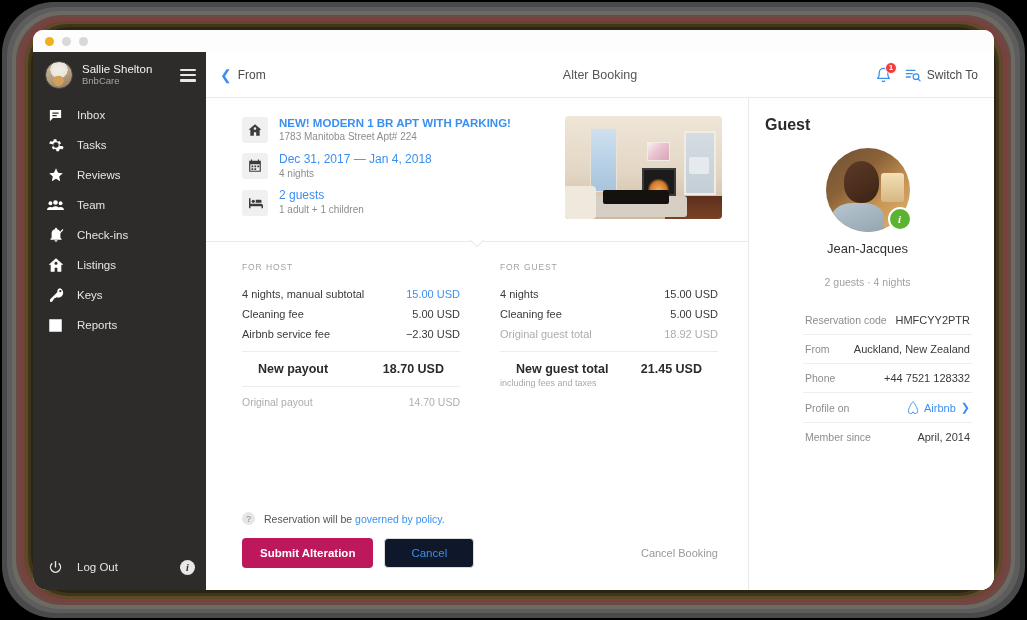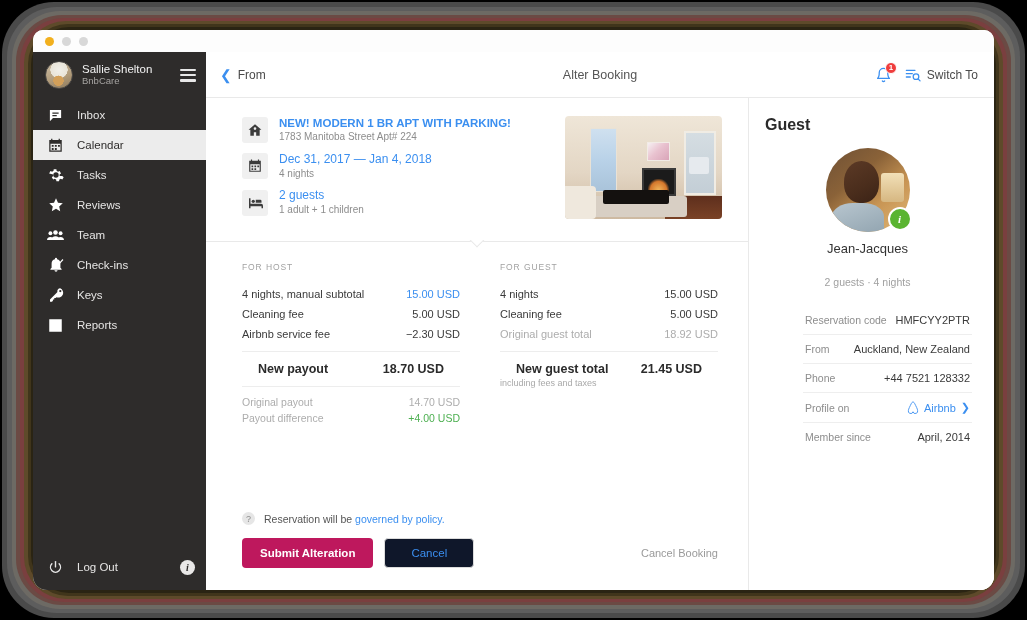--- a/index.html
+++ b/index.html
@@ -372,28 +372,20 @@
 
           <div class="nav-item">
             <span class="nav-icon">
               <svg width="15" height="15" viewBox="0 0 24 24" fill="#fff">
                   <path d="M3 3h18v13H8l-5 5V3zm4 4v2h10V7H7zm0 4v2h7v-2H7z"></path>
                 </svg>
             </span>
             <span class="nav-label">Inbox</span>
           </div>
 
-          <div class="nav-item active">
-            <span class="nav-icon">
-              <svg width="15" height="15" viewBox="0 0 24 24" fill="#fff">
-                  <path d="M7 1v2h10V1h2v2h3v19H2V3h3V1h2zm13 8H4v11h16V9zM6 11h3v3H6v-3zm5 0h3v3h-3v-3zm5 0h3v3h-3v-3zM6 16h3v3H6v-3zm5 0h3v3h-3v-3z"></path>
-                </svg>
-            </span>
-            <span class="nav-label">Calendar</span>
-          </div>
 
           <div class="nav-item">
             <span class="nav-icon">
               <svg width="16" height="16" viewBox="0 0 24 24" fill="#fff">
                   <path d="M12 8a4 4 0 100 8 4 4 0 000-8zm9.4 5.6l2.1 1.6-2 3.5-2.5-1a7.6 7.6 0 01-2 1.2l-.4 2.6h-4l-.4-2.6a7.6 7.6 0 01-2-1.2l-2.5 1-2-3.5 2.1-1.6a7.8 7.8 0 010-2.4L1.7 9.6l2-3.5 2.5 1a7.6 7.6 0 012-1.2L8.6 3.3h4l.4 2.6c.7.3 1.4.7 2 1.2l2.5-1 2 3.5-2.1 1.6c.1.8.1 1.6 0 2.4z"></path>
                 </svg>
             </span>
             <span class="nav-label">Tasks</span>
           </div>
 
@@ -421,20 +413,28 @@
           <div class="nav-item">
             <span class="nav-icon">
               <svg width="16" height="16" viewBox="0 0 24 24" fill="#fff">
                   <path d="M12 22a2.4 2.4 0 002.4-2.2H9.6A2.4 2.4 0 0012 22zM18.6 16V10a6.6 6.6 0 00-5-6.5V2.8a1.6 1.6 0 10-3.2 0v.7A6.6 6.6 0 005.4 10v6L3.6 18v1h16.8v-1l-1.8-2z"></path>
                   <path d="M21.8 3.1l-4.3 4.6-2-1.9-1.3 1.4 3.3 3.2 5.6-6z"></path>
                 </svg>
             </span>
             <span class="nav-label">Check-ins</span>
           </div>
 
+          <div class="nav-item">
+            <span class="nav-icon">
+              <svg width="16" height="16" viewBox="0 0 24 24" fill="#fff">
+                  <path d="M12 2L1 11.5h3V22h6v-6h4v6h6V11.5h3L12 2zm0 5.2a2.3 2.3 0 110 4.6 2.3 2.3 0 010-4.6z"></path>
+                </svg>
+            </span>
+            <span class="nav-label">Listings</span>
+          </div>
 
           <div class="nav-item">
             <span class="nav-icon">
               <svg width="16" height="16" viewBox="0 0 24 24" fill="#fff">
                   <path d="M18.3 2a4.3 4.3 0 00-4.1 5.6L3 18.9 3 22h3l1.4-1.4v-2h2v-2h2l1.3-1.3A4.3 4.3 0 1018.3 2zm1.3 5.3a1.6 1.6 0 11-2.3-2.3 1.6 1.6 0 012.3 2.3z"></path>
                 </svg>
             </span>
             <span class="nav-label">Keys</span>
           </div>
 
@@ -577,24 +577,20 @@
                   <span>New payout</span>
                   <span>18.70 USD</span>
                 </div>
 
                 <div class="price-rule"></div>
 
                 <div class="price-line small muted">
                   <span class="pl">Original payout</span>
                   <span class="pv">14.70 USD</span>
                 </div>
-                <div class="price-line small muted green">
-                  <span class="pl">Payout difference</span>
-                  <span class="pv">+4.00 USD</span>
-                </div>
               </div>
 
               <div class="price-col">
                 <div class="col-head">FOR GUEST</div>
 
                 <div class="price-line">
                   <span class="pl">4 nights</span>
                   <span class="pv">15.00 USD</span>
                 </div>
                 <div class="price-line">

